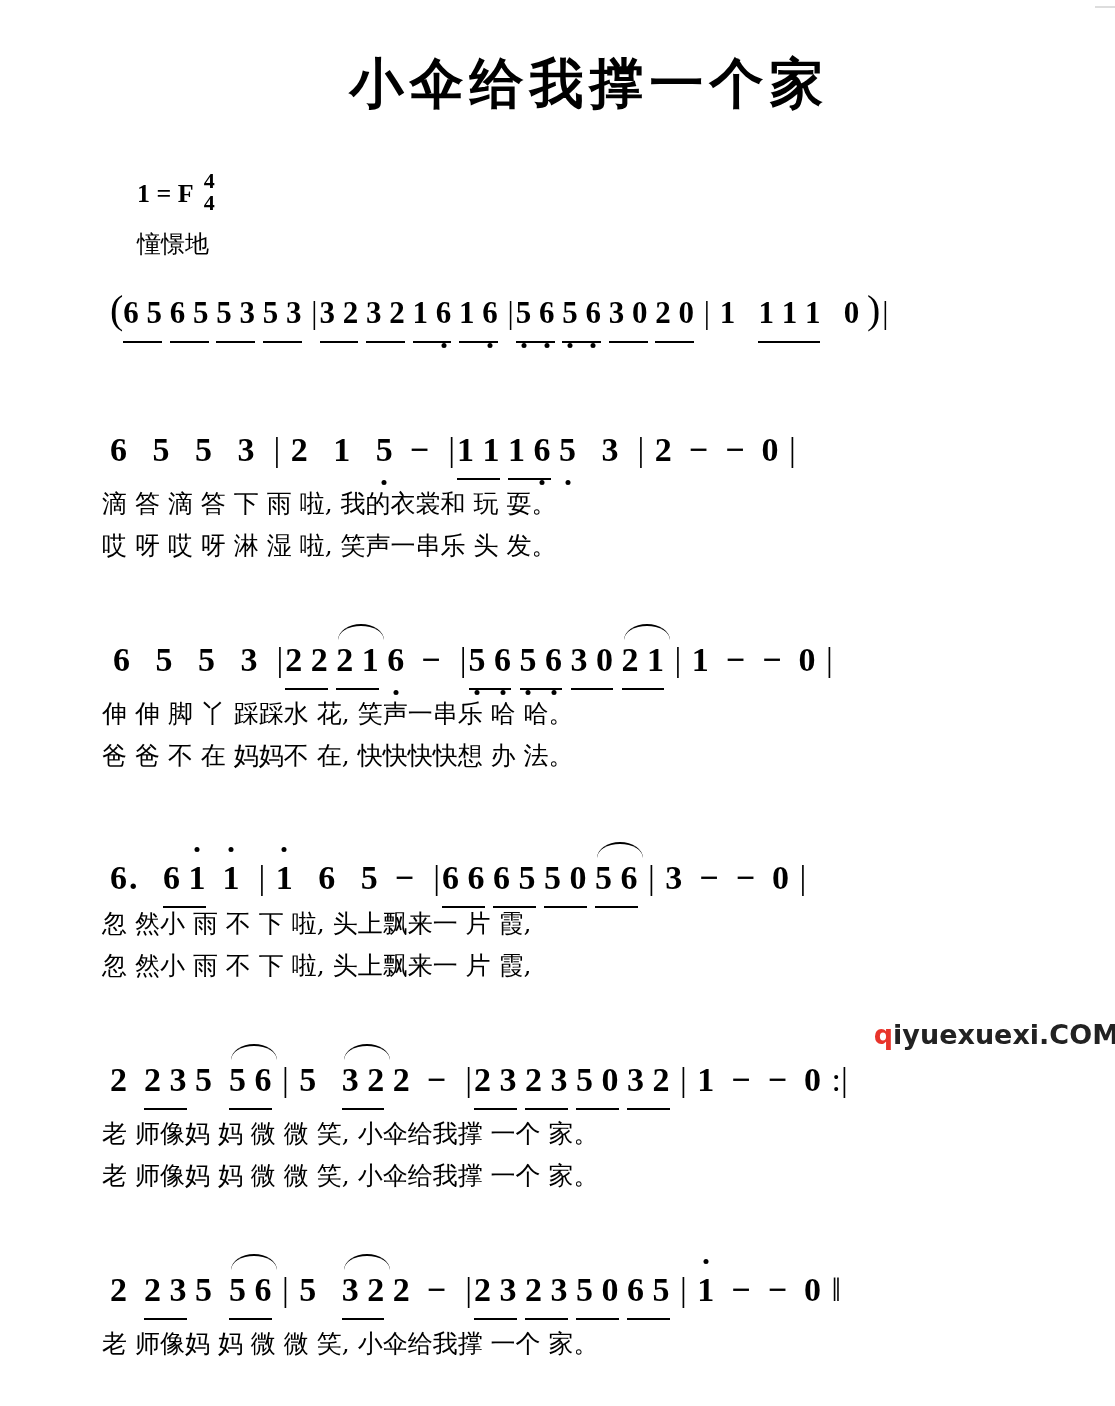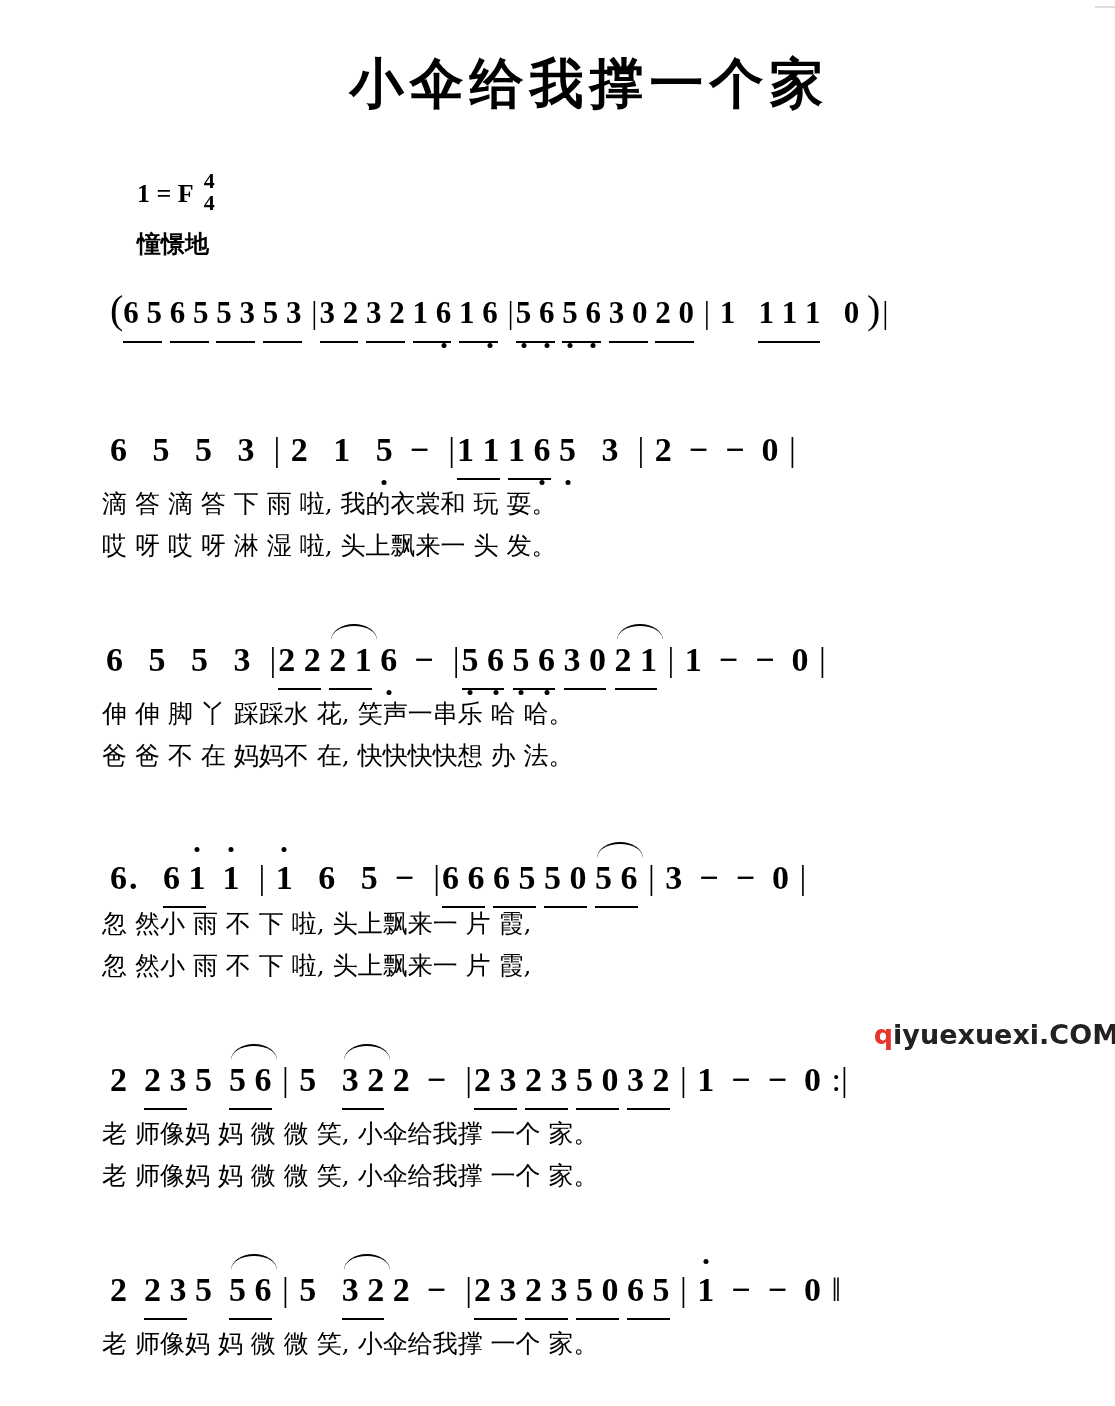--- a/index.html
+++ b/index.html
@@ -58,21 +58,21 @@
     top: -2px;
   }
   .meter .num { display:block; }
   .meter .den { display:block; }
   .tempo {
     position: absolute;
     left: 105px;
     top: 228px;
     font-family: "DejaVu Serif", serif;
     font-size: 24px;
-    font-weight: bold;
+    font-weight: normal;
   }
   .composer {
     position: absolute;
     right: 62px;
     top: 165px;
     text-align: left;
     font-family: "DejaVu Serif", serif;
     font-size: 24px;
     font-weight: bold;
     line-height: 40px;
@@ -181,25 +181,25 @@
     <div class="notes" style="position:absolute; left:78px; top:0;">
       <span class="paren">(</span><span class="grp b1">6&nbsp;5</span>&nbsp;<span class="grp b1">6&nbsp;5</span>&nbsp;<span class="grp b1">5&nbsp;3</span>&nbsp;<span class="grp b1">5&nbsp;3</span>&nbsp;<span class="bar">|</span><span class="grp b1">3&nbsp;2</span>&nbsp;<span class="grp b1">3&nbsp;2</span>&nbsp;<span class="grp b1">1&nbsp;<span class="n dot-low">6</span></span>&nbsp;<span class="grp b1">1&nbsp;<span class="n dot-low">6</span></span>&nbsp;<span class="bar">|</span><span class="grp b1"><span class="n dot-low">5</span>&nbsp;<span class="n dot-low">6</span></span>&nbsp;<span class="grp b1"><span class="n dot-low">5</span>&nbsp;<span class="n dot-low">6</span></span>&nbsp;<span class="grp b1">3&nbsp;0</span>&nbsp;<span class="grp b1">2&nbsp;0</span>&nbsp;<span class="bar">|</span>&nbsp;1&nbsp;&nbsp;&nbsp;<span class="grp b1">1&nbsp;1&nbsp;1</span>&nbsp;&nbsp;&nbsp;0&nbsp;<span class="paren">)</span><span class="bar">|</span>
     </div>
   </div>
 
   <div class="row" style="top:428px;">
     <div class="notes" style="position:absolute; left:78px; top:0;">
       6&nbsp;&nbsp;&nbsp;5&nbsp;&nbsp;&nbsp;5&nbsp;&nbsp;&nbsp;3&nbsp;&nbsp;<span class="bar">|</span>&nbsp;2&nbsp;&nbsp;&nbsp;1&nbsp;&nbsp;&nbsp;<span class="n dot-low">5</span>&nbsp;&nbsp;−&nbsp;&nbsp;<span class="bar">|</span><span class="grp b1">1&nbsp;1</span>&nbsp;<span class="grp b1">1&nbsp;<span class="n dot-low">6</span></span>&nbsp;<span class="n dot-low">5</span>&nbsp;&nbsp;&nbsp;3&nbsp;&nbsp;<span class="bar">|</span>&nbsp;2&nbsp;&nbsp;−&nbsp;&nbsp;−&nbsp;&nbsp;0&nbsp;<span class="bar">|</span>
     </div>
     <div class="lyric" style="position:absolute; left:70px; top:56px; letter-spacing:0;">滴 答 滴 答  下 雨 啦,      我的衣裳和 玩   耍。</div>
-    <div class="lyric" style="position:absolute; left:70px; top:98px; letter-spacing:0;">哎 呀 哎 呀  淋 湿 啦,      头上飘来一 头   发。</div>
+    <div class="lyric" style="position:absolute; left:70px; top:98px; letter-spacing:0;">哎 呀 哎 呀  淋 湿 啦,      笑声一串乐 头   发。</div>
   </div>
 
   <div class="row" style="top:638px;">
-    <div class="notes" style="position:absolute; left:74px; top:0;">
+    <div class="notes" style="position:absolute; left:81px; top:0;">
       6&nbsp;&nbsp;&nbsp;5&nbsp;&nbsp;&nbsp;5&nbsp;&nbsp;&nbsp;3&nbsp;&nbsp;<span class="bar">|</span><span class="grp b1">2&nbsp;2</span>&nbsp;<span class="grp b1" style="position:relative;"><span class="slur" style="left:2px; top:-14px; width:46px;"></span>2&nbsp;1</span>&nbsp;<span class="n dot-low">6</span>&nbsp;&nbsp;−&nbsp;&nbsp;<span class="bar">|</span><span class="grp b1"><span class="n dot-low">5</span>&nbsp;<span class="n dot-low">6</span></span>&nbsp;<span class="grp b1"><span class="n dot-low">5</span>&nbsp;<span class="n dot-low">6</span></span>&nbsp;<span class="grp b1">3&nbsp;0</span>&nbsp;<span class="grp b1" style="position:relative;"><span class="slur" style="left:2px; top:-14px; width:46px;"></span>2&nbsp;1</span>&nbsp;<span class="bar">|</span>&nbsp;1&nbsp;&nbsp;−&nbsp;&nbsp;−&nbsp;&nbsp;0&nbsp;<span class="bar">|</span>
     </div>
     <div class="lyric" style="position:absolute; left:70px; top:56px;">伸 伸 脚 丫  踩踩水 花,      笑声一串乐 哈   哈。</div>
     <div class="lyric" style="position:absolute; left:70px; top:98px;">爸 爸 不 在  妈妈不 在,      快快快快想 办   法。</div>
   </div>
 
   <div class="row" style="top:848px;">
     <div class="notes" style="position:absolute; left:78px; top:8px;">
       6<span class="dotr">.</span>&nbsp;&nbsp;&nbsp;<span class="grp b1">6&nbsp;<span class="n dot-high">1</span></span>&nbsp;&nbsp;<span class="n dot-high">1</span>&nbsp;&nbsp;<span class="bar">|</span>&nbsp;<span class="n dot-high">1</span>&nbsp;&nbsp;&nbsp;6&nbsp;&nbsp;&nbsp;5&nbsp;&nbsp;−&nbsp;&nbsp;<span class="bar">|</span><span class="grp b1">6&nbsp;6</span>&nbsp;<span class="grp b1">6&nbsp;5</span>&nbsp;<span class="grp b1">5&nbsp;0</span>&nbsp;<span class="grp b1" style="position:relative;"><span class="slur" style="left:2px; top:-14px; width:46px;"></span>5&nbsp;6</span>&nbsp;<span class="bar">|</span>&nbsp;3&nbsp;&nbsp;−&nbsp;&nbsp;−&nbsp;&nbsp;0&nbsp;<span class="bar">|</span>
     </div>

